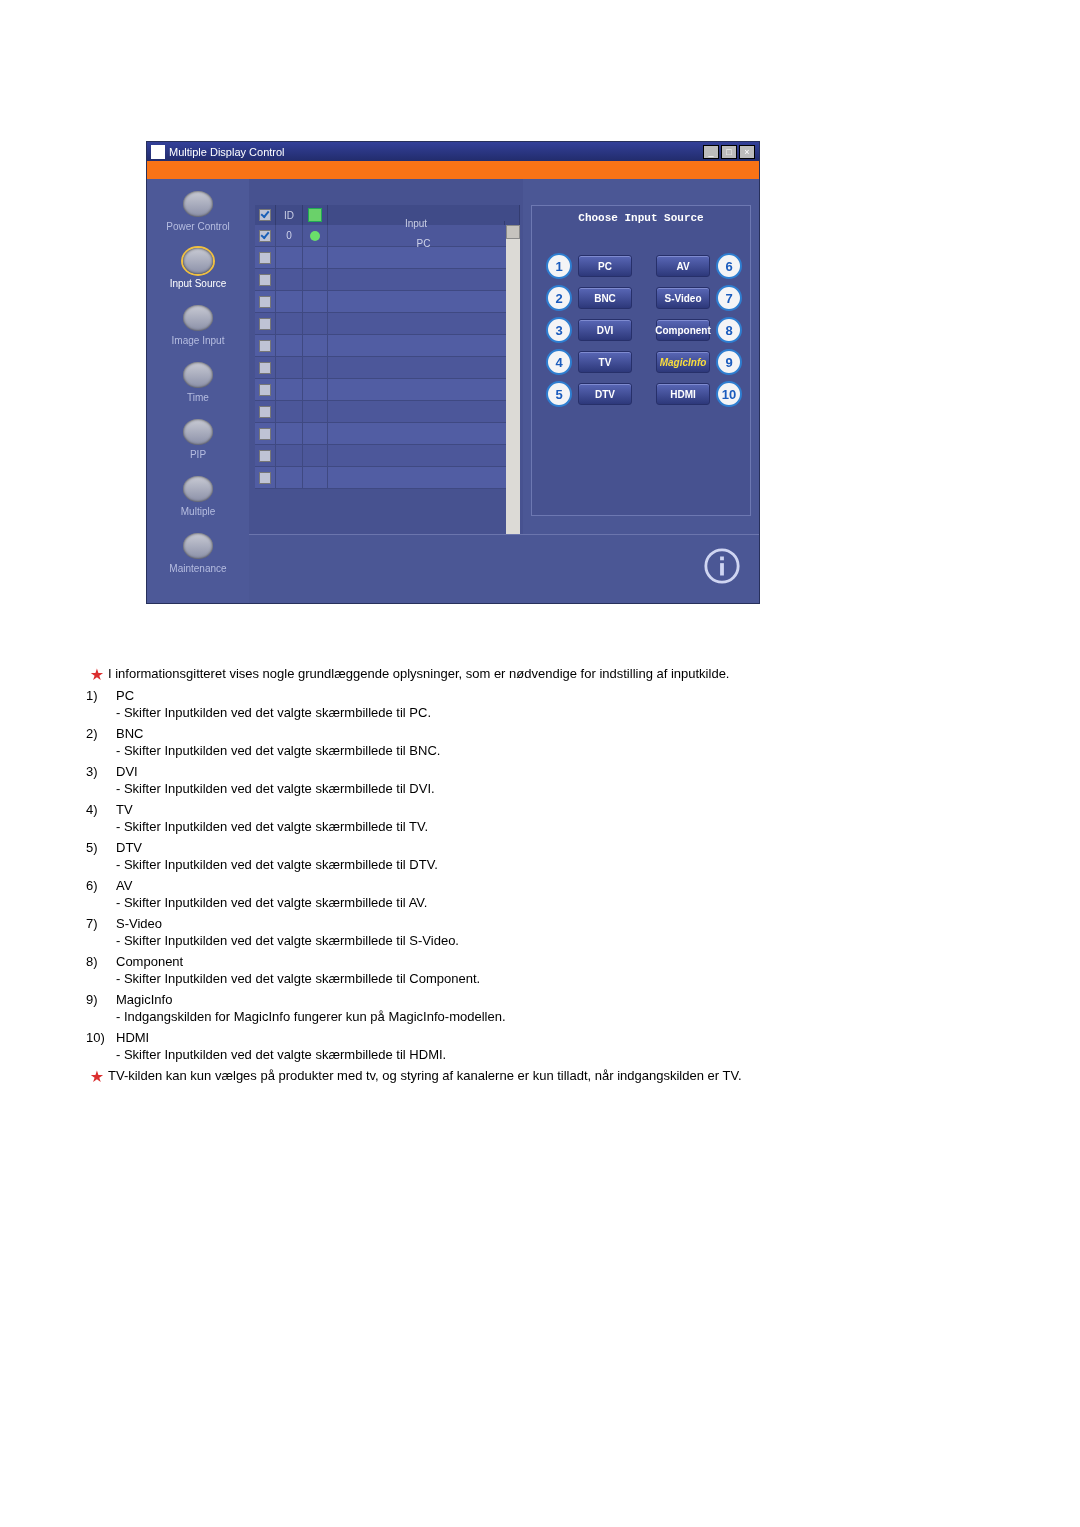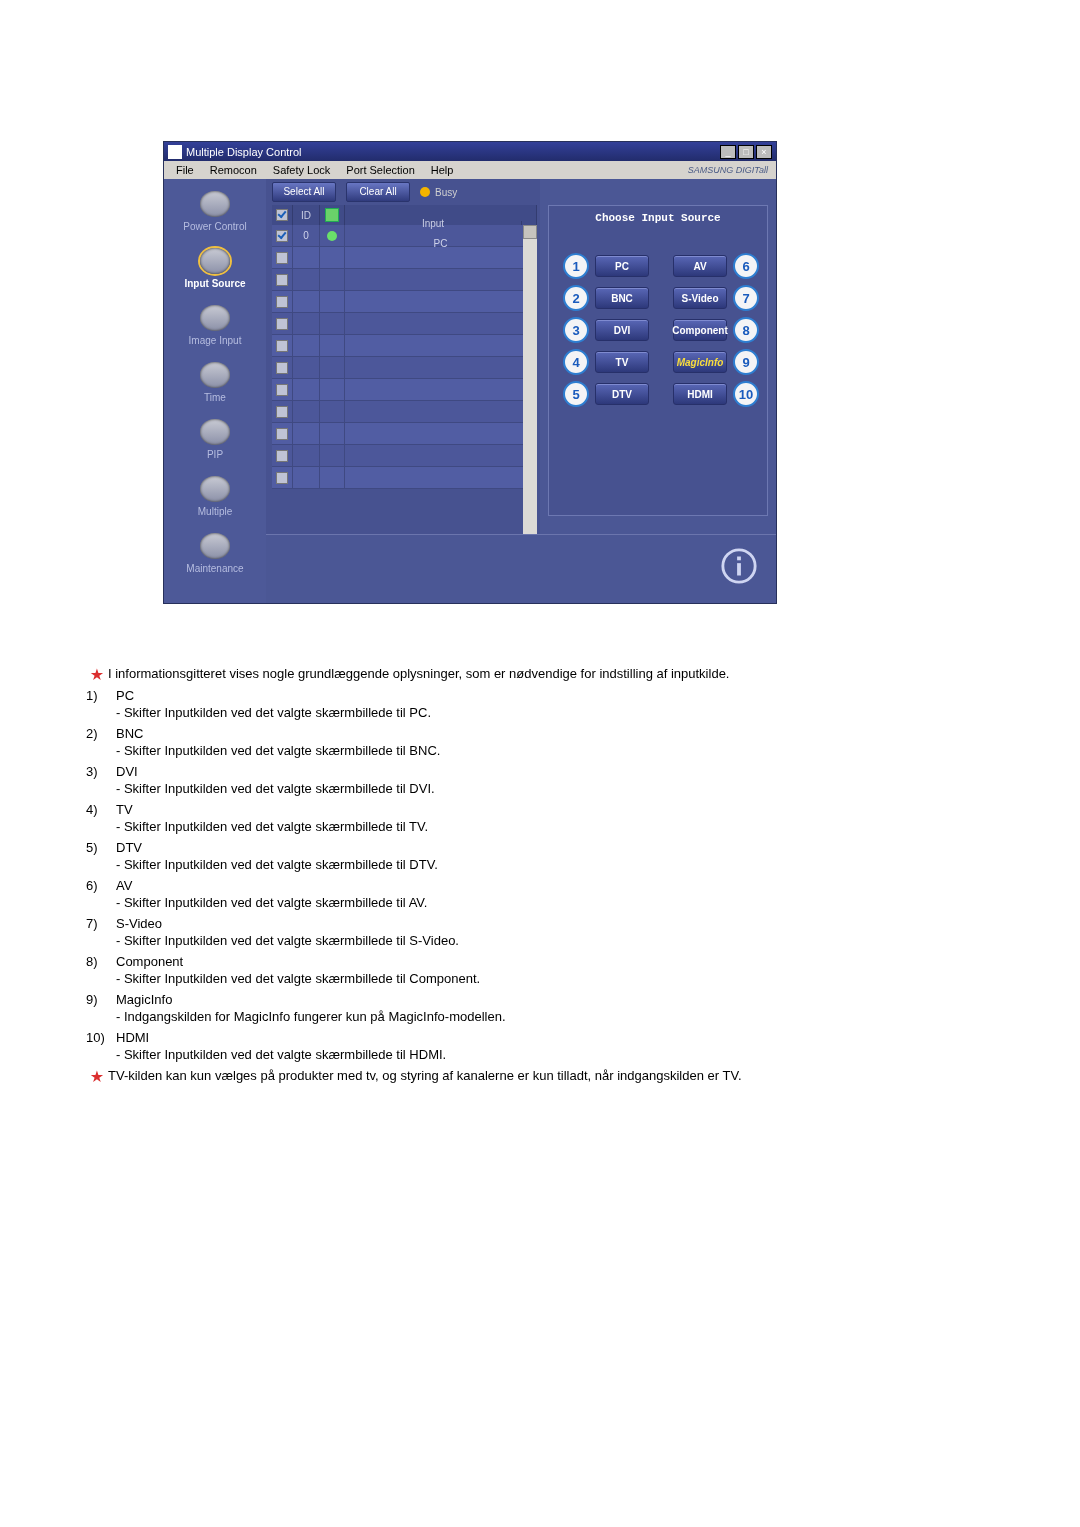--- a/index.html
+++ b/index.html
@@ -1,34 +1,34 @@
 <!DOCTYPE html>
 <html><head>
 <meta charset="utf-8">
 <style>
   html,body{margin:0;padding:0;background:#fff;font-family:Verdana,Arial,sans-serif;font-size:13px;color:#000;}
   .page{width:1080px;min-height:1527px;position:relative;box-sizing:border-box;background:#fff;}
 
   
-  .shot{position:absolute;left:163px;top:141px;width:614px;height:463px;background:#f97316;border:1px solid #27305b;box-sizing:border-box;}
+  .shot{position:absolute;left:146px;top:141px;width:614px;height:463px;background:#f97316;border:1px solid #27305b;box-sizing:border-box;}
   .titlebar{height:19px;background:linear-gradient(#334099,#222c6c);display:flex;align-items:center;padding:0 4px;color:#fff;font-size:11px;}
   .titlebar .titletxt{margin-left:4px;}
   .titlebar .app-icon{width:14px;height:14px;background:#fff;display:inline-block;}
   .winbtns{margin-left:auto;display:flex;}
   .winbtns span{width:16px;height:14px;margin-left:2px;background:#bcbcbc;border:1px solid #000;display:inline-block;font-size:9px;text-align:center;line-height:12px;box-sizing:border-box;}
   .menubar{height:18px;background:#d6d3ce;display:flex;align-items:center;font-size:11px;color:#000;padding-left:4px;}
   .menubar span{padding:0 8px;}
   .brand{margin-left:auto;padding-right:6px;font-size:9px;color:#4a5b85;font-style:italic;}
 
   .appbody{position:absolute;left:0;top:37px;right:0;bottom:0;}
   .sidebar{position:absolute;left:0;top:0;width:102px;bottom:0;background:#4d5998;border-right:1px solid #3a4378;}
   .sb-item{height:57px;display:flex;flex-direction:column;align-items:center;justify-content:flex-end;padding-bottom:4px;box-sizing:border-box;}
   .sb-icon{width:30px;height:26px;border-radius:50%;background:linear-gradient(#c9cbd4,#8b90a8);box-shadow:inset 0 0 3px #333;}
   .sb-label{font-size:10px;color:#b6bde0;margin-top:4px;}
-  .sb-item.active .sb-label{color:#fff;font-weight:bold;}
+  .sb-item.active .sb-label{color:#fff;font-weight:normal;}
   .sb-item.active .sb-icon{box-shadow:0 0 0 2px #f0c040,inset 0 0 3px #333;}
 
   .center{position:absolute;left:102px;top:0;width:274px;bottom:0;background:#475290;}
   .center-top{height:26px;display:flex;align-items:center;padding-left:6px;}
   .btn-small{height:18px;width:62px;background:linear-gradient(#6876c3,#303b7d);color:#fff;font-size:10px;text-align:center;line-height:18px;border:1px solid #2a346d;border-radius:2px;margin-right:10px;}
   .busy{display:flex;align-items:center;font-size:10px;color:#d0d0d0;}
   .busy-dot{width:10px;height:10px;border-radius:50%;background:#f4b400;margin-right:5px;}
 
   .grid{position:absolute;left:6px;right:3px;top:26px;bottom:0;}
   .grid-head{height:20px;display:flex;background:#404b88;color:#c9cde4;font-size:10px;}
@@ -85,28 +85,20 @@
   <div class="shot">
     <div class="titlebar">
       <span class="app-icon"></span>
       <span class="titletxt">Multiple Display Control</span>
       <span class="winbtns">
         <span>_</span>
         <span>□</span>
         <span>×</span>
       </span>
     </div>
-    <div class="menubar">
-      <span>File</span>
-      <span>Remocon</span>
-      <span>Safety Lock</span>
-      <span>Port Selection</span>
-      <span>Help</span>
-      <span class="brand">SAMSUNG DIGITall</span>
-    </div>
 
     <div class="appbody">
 
       <div class="sidebar">
         <div class="sb-item">
           <span class="sb-icon"></span>
           <span class="sb-label">Power Control</span>
         </div>
         <div class="sb-item active">
           <span class="sb-icon"></span>
@@ -128,28 +120,20 @@
           <span class="sb-icon"></span>
           <span class="sb-label">Multiple</span>
         </div>
         <div class="sb-item">
           <span class="sb-icon"></span>
           <span class="sb-label">Maintenance</span>
         </div>
       </div>
 
       <div class="center">
-        <div class="center-top">
-          <div class="btn-small">Select All</div>
-          <div class="btn-small">Clear All</div>
-          <div class="busy">
-            <span class="busy-dot"></span>
-            <span>Busy</span>
-          </div>
-        </div>
         <div class="grid">
           <div class="grid-head">
             <div class="col-chk">
                 <span class="chk on"></span>
               </div>
             <div class="col-id">ID</div>
             <div class="col-st">
                 <span style="width:12px;height:12px;background:#6ad16a;border:1px solid #2a5;"></span>
               </div>
             <div class="col-input">Input</div>

